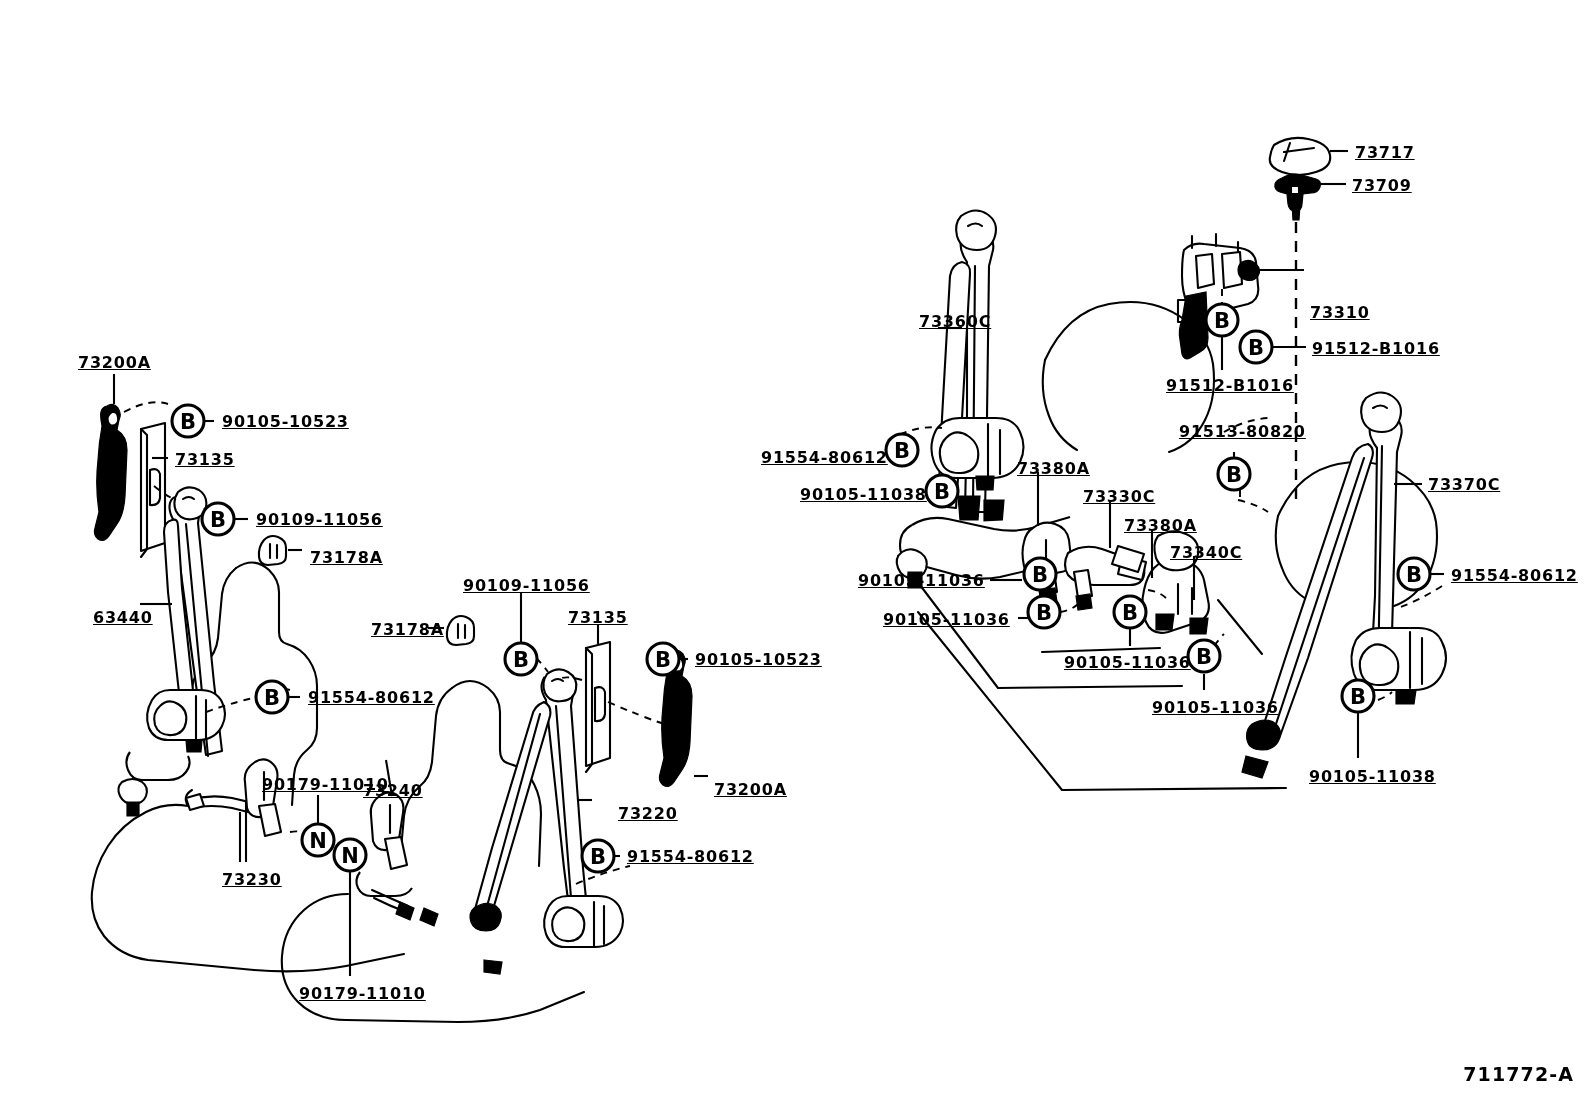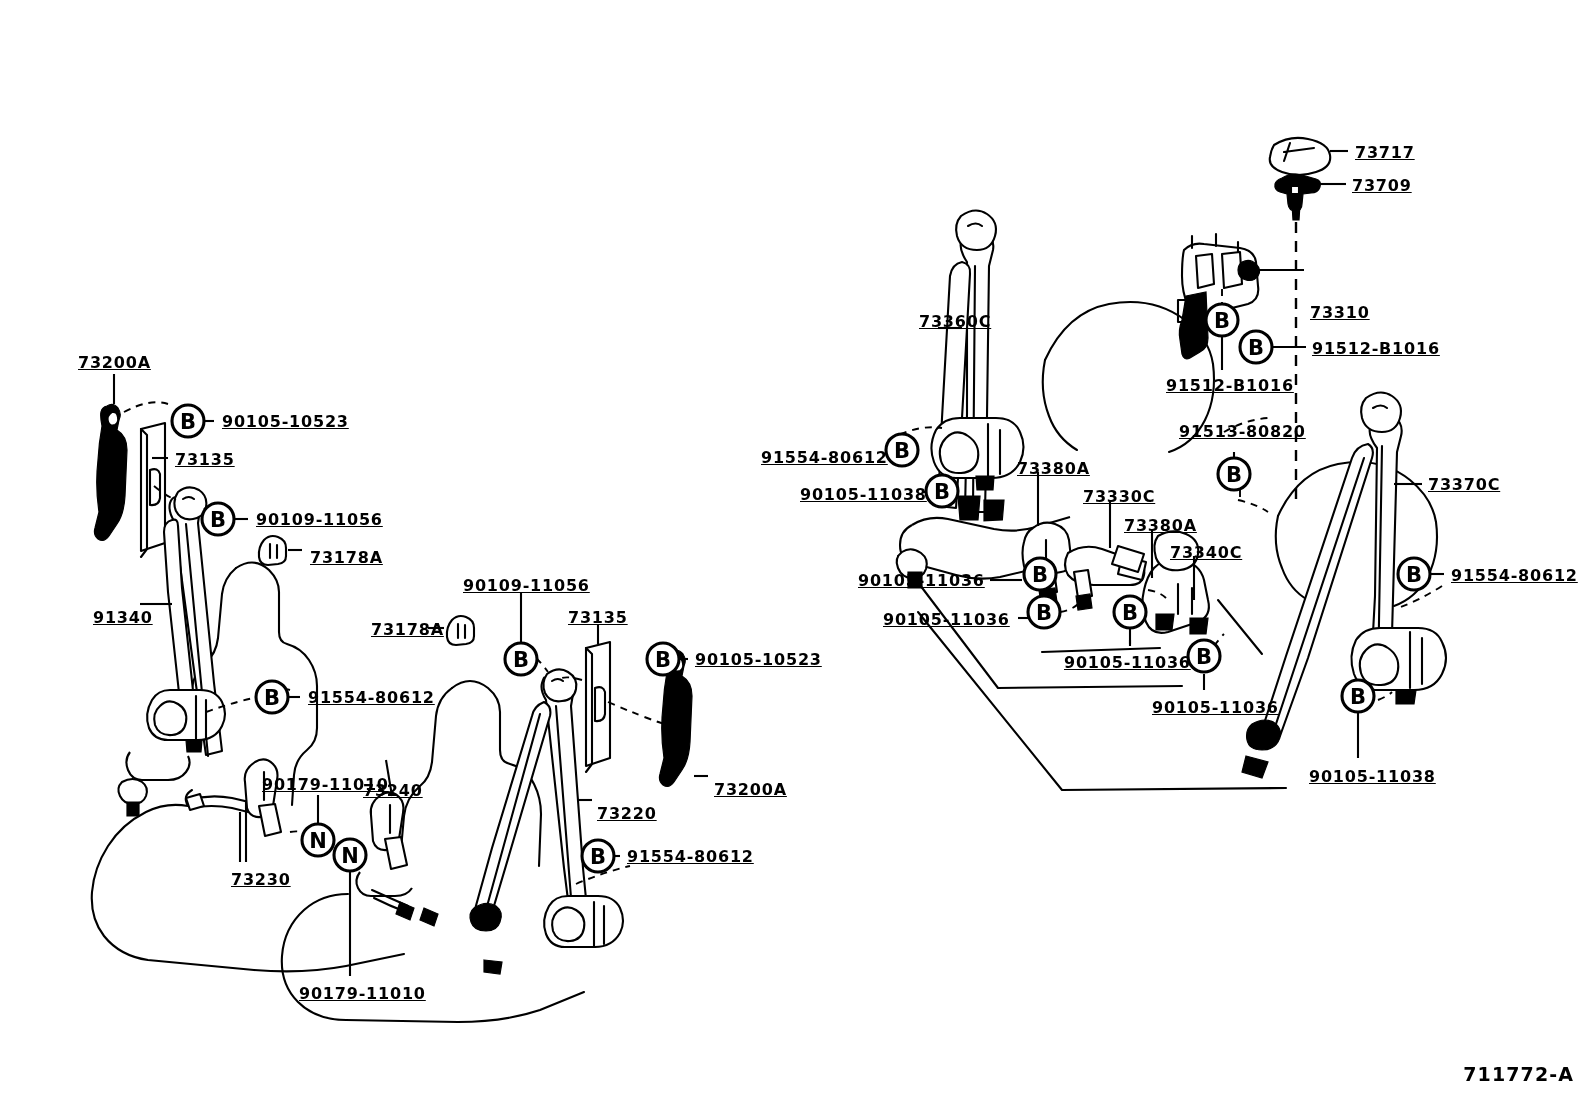--- a/index.html
+++ b/index.html
@@ -424,31 +424,31 @@
         <text class="ctxt" x="1358" y="704">B</text>
     </g>
   </svg>
 
   <div id="labels">
       <div class="lbl" style="left: 78px; top: 355px;">73200A</div>
       <div class="lbl" style="left: 222px; top: 414px;">90105-10523</div>
       <div class="lbl" style="left: 175px; top: 452px;">73135</div>
       <div class="lbl" style="left: 256px; top: 512px;">90109-11056</div>
       <div class="lbl" style="left: 310px; top: 550px;">73178A</div>
-      <div class="lbl" style="left: 93px; top: 610px;">91340</div>
+      <div class="lbl" style="left: 93px; top: 610px;">63440</div>
       <div class="lbl" style="left: 308px; top: 690px;">91554-80612</div>
       <div class="lbl" style="left: 262px; top: 777px;">90179-11010</div>
-      <div class="lbl" style="left: 231px; top: 872px;">73230</div>
+      <div class="lbl" style="left: 222px; top: 872px;">73230</div>
       <div class="lbl" style="left: 299px; top: 986px;">90179-11010</div>
       <div class="lbl" style="left: 463px; top: 578px;">90109-11056</div>
       <div class="lbl" style="left: 371px; top: 622px;">73178A</div>
       <div class="lbl" style="left: 568px; top: 610px;">73135</div>
       <div class="lbl" style="left: 695px; top: 652px;">90105-10523</div>
       <div class="lbl" style="left: 363px; top: 783px;">73240</div>
-      <div class="lbl" style="left: 597px; top: 806px;">73220</div>
+      <div class="lbl" style="left: 618px; top: 806px;">73220</div>
       <div class="lbl" style="left: 714px; top: 782px;">73200A</div>
       <div class="lbl" style="left: 627px; top: 849px;">91554-80612</div>
       <div class="lbl" style="left: 1355px; top: 145px;">73717</div>
       <div class="lbl" style="left: 1352px; top: 178px; text-align: right;">73709</div>
       <div class="lbl" style="left: 1310px; top: 265px; margin-top: 40px;">73310</div>
       <div class="lbl" style="left: 871px; top: 314px; margin-left: 48px;">73360C</div>
       <div class="lbl" style="left: 1312px; top: 341px;">91512-B1016</div>
       <div class="lbl" style="left: 1166px; top: 378px;">91512-B1016</div>
       <div class="lbl" style="left: 1179px; top: 424px;">91513-80820</div>
       <div class="lbl" style="left: 761px; top: 450px;">91554-80612</div>

